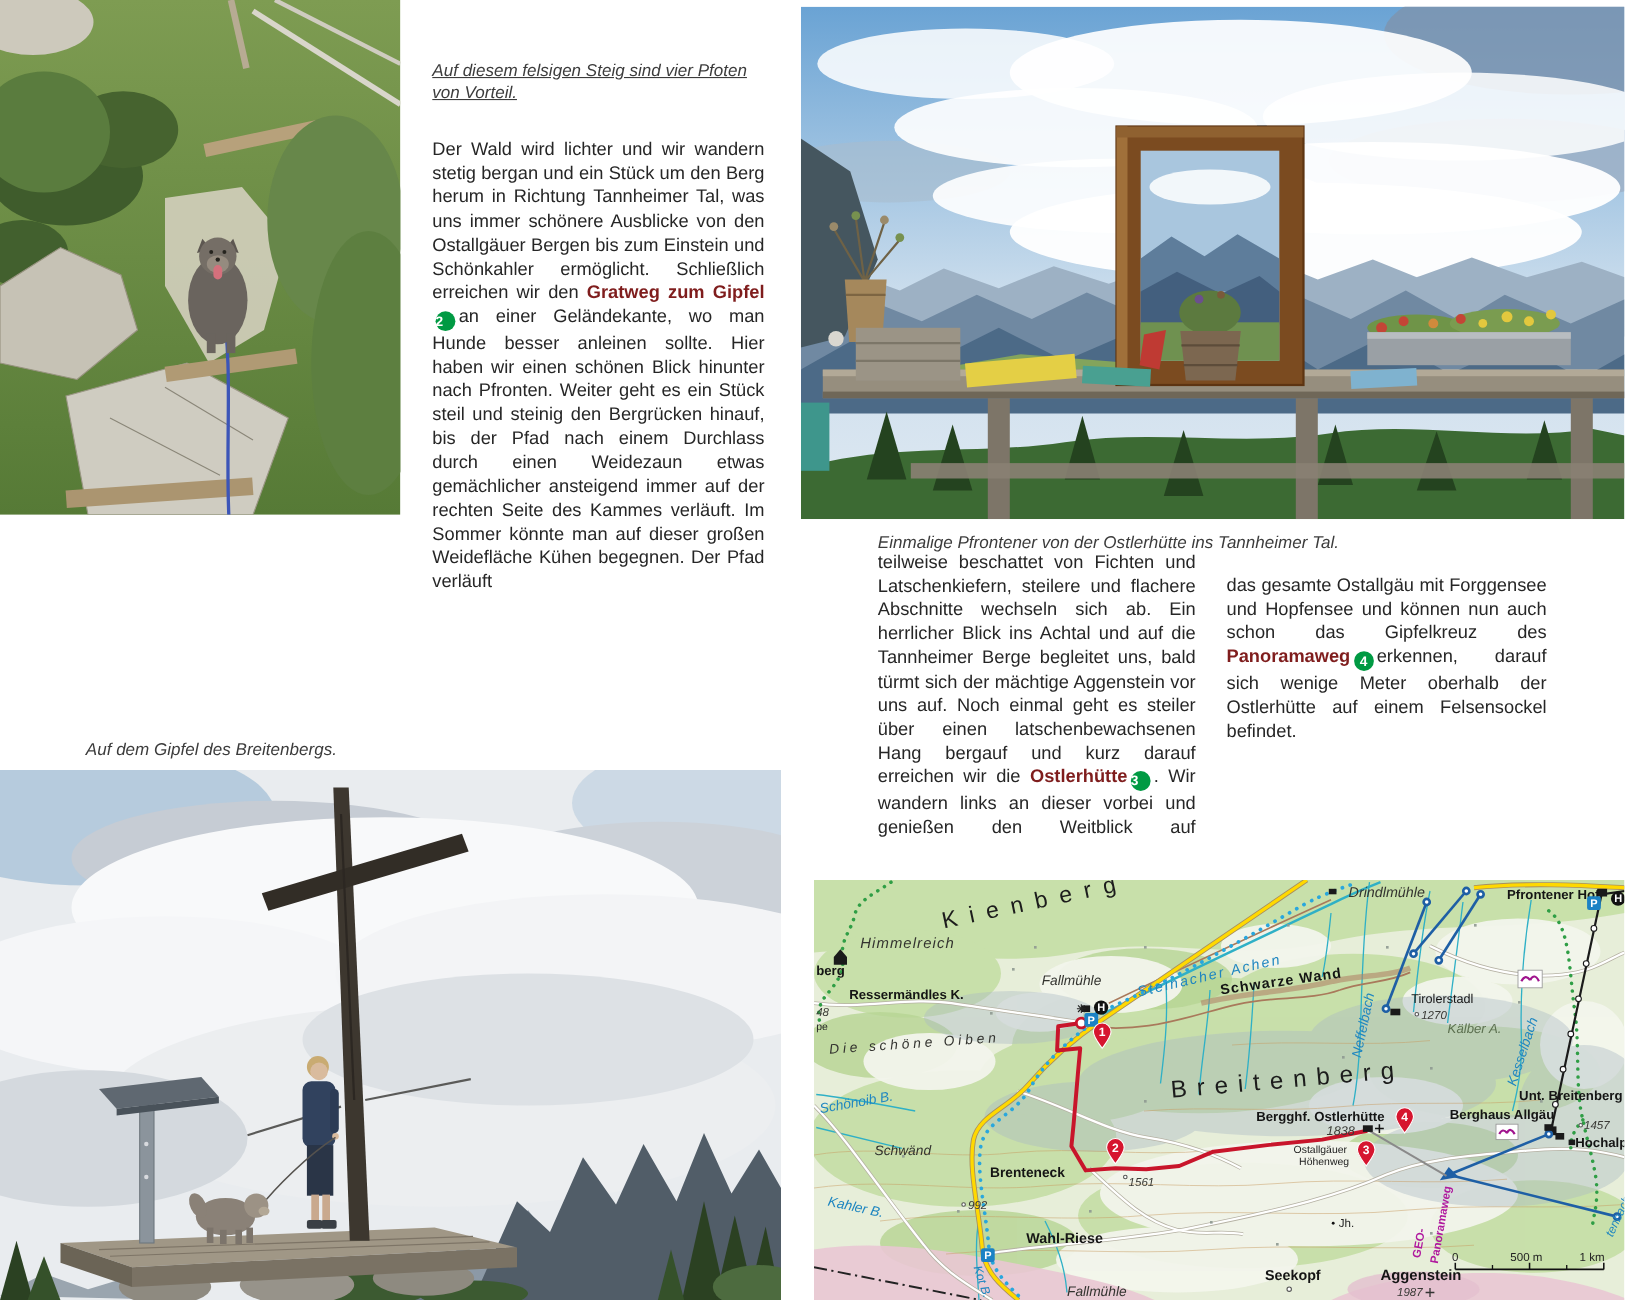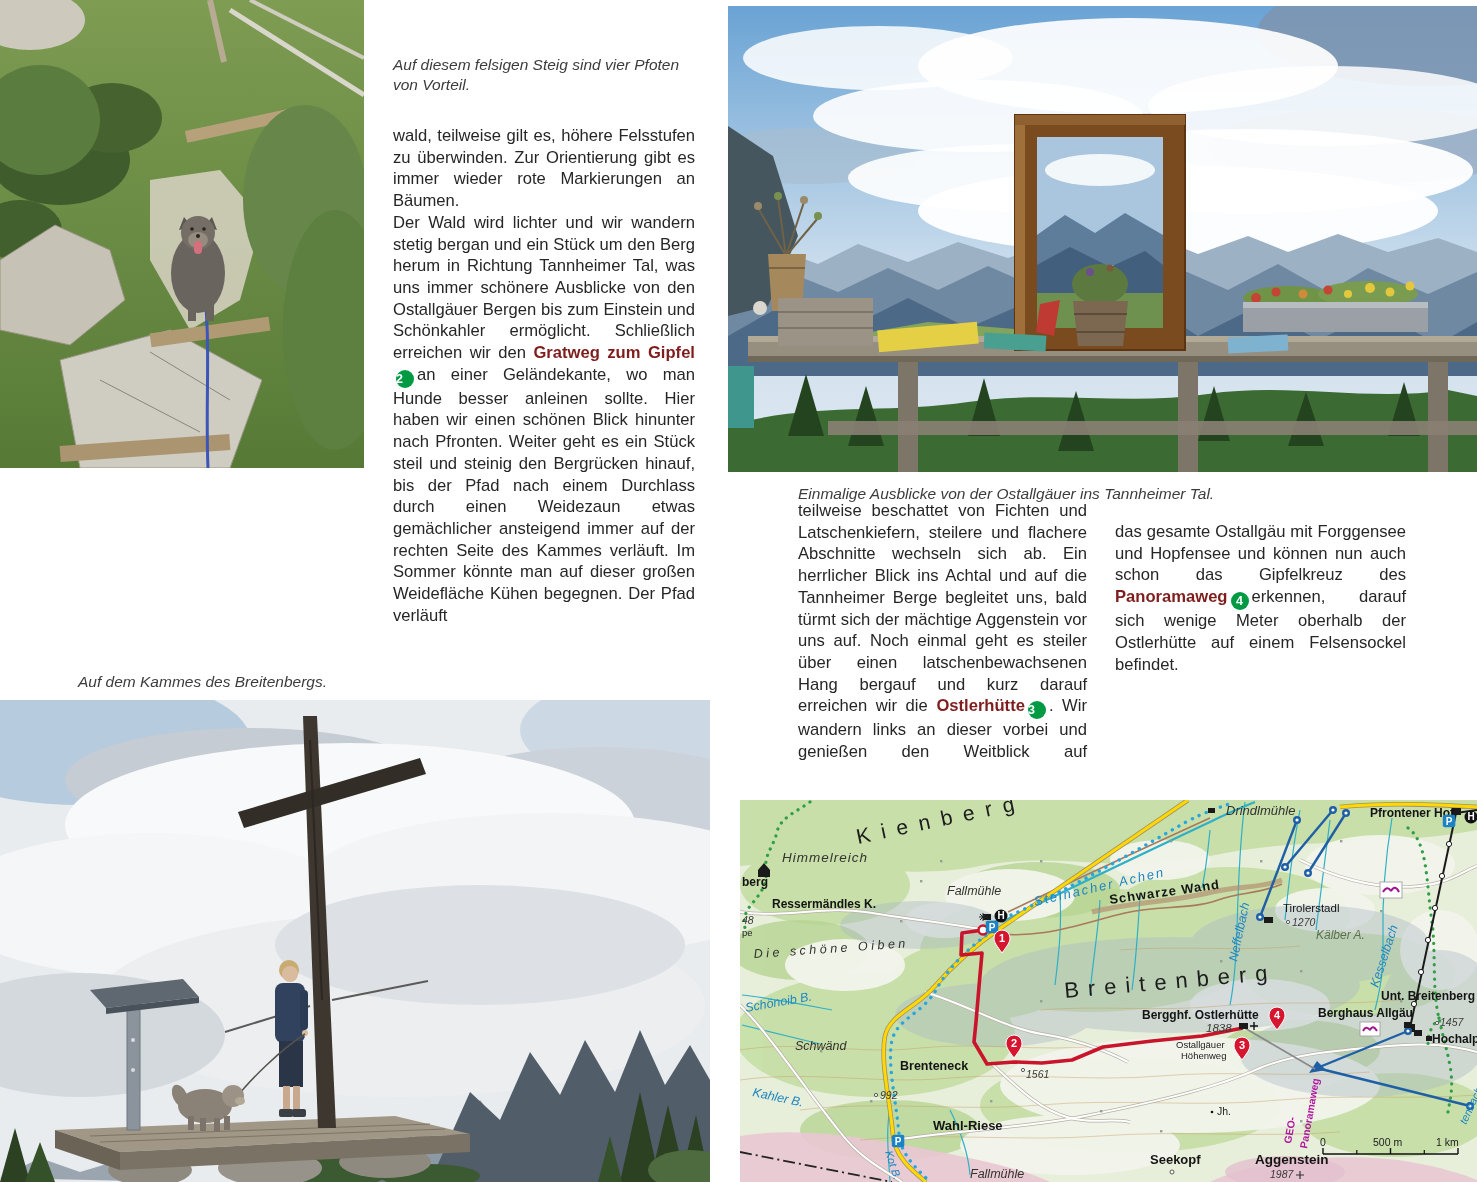--- a/index.html
+++ b/index.html
@@ -7,21 +7,21 @@
         font-family:"Liberation Sans",sans-serif;color:#232323;}
   .photo{position:absolute;overflow:hidden;}
   .photo svg{display:block;width:100%;height:100%;}
   #photo-trail{left:0;top:0;width:364px;height:468px;}
   #photo-frame{left:728px;top:6px;width:749px;height:466px;}
   #photo-summit{left:0;top:700px;width:710px;height:482px;}
   #map{position:absolute;left:740px;top:800px;width:737px;height:382px;overflow:hidden;}
   #map svg{display:block;width:100%;height:100%;}
 
   .caption{position:absolute;font-style:italic;font-size:15.5px;line-height:1.28;color:#3c3c3c;}
-  #cap-trail{left:393px;top:55px;width:292px;}
+  #cap-trail{left:393px;top:55px;width:292px;text-decoration:underline;}
   #cap-summit{left:78px;top:672px;width:330px;}
   #cap-frame{left:798px;top:484px;width:650px;}
 
   .body-col{position:absolute;font-size:16.6px;line-height:21.7px;text-align:justify;color:#262626;}
   .body-col p{margin:0;}
   .body-col p.cont{text-align-last:justify;}
   #col-left{left:78px;top:503px;width:303px;}
   #col-mid{left:393px;top:125px;width:302px;}
   #col-r1{left:798px;top:500px;width:289px;}
   #col-r2{left:1115px;top:521px;width:291px;}
@@ -94,25 +94,24 @@
         <circle cx="54" cy="14" r="1.8" fill="#26241f"></circle>
         <circle cx="48" cy="21" r="2" fill="#26241f"></circle>
         <rect x="44" y="26" width="8" height="13" rx="4" fill="#d4707c"></rect>
       </g>
     </svg>
   </div>
 
   <div class="caption" id="cap-trail">Auf diesem felsigen Steig sind vier Pfoten von Vorteil.</div>
 
   <div class="body-col" id="col-mid">
-    <p class="cont">wald, teilweise gilt es, höhere Felsstufen zu überwinden. Zur Orientierung gibt es immer wieder rote Markierungen an Bäumen.</p>
     <p class="cont"><span>Der Wald wird lichter und wir wandern stetig bergan und ein Stück um den Berg herum in Richtung Tannheimer Tal, was uns immer schönere Ausblicke von den Ostallgäuer Bergen bis zum Einstein und Schönkahler ermöglicht. Schließlich erreichen wir den </span><span class="green-strong">Gratweg zum Gipfel</span><span class="badge">2</span><span>an einer Geländekante, wo man Hunde besser anleinen sollte. Hier haben wir einen schönen Blick hinunter nach Pfronten. Weiter geht es ein Stück steil und steinig den Bergrücken hinauf, bis der Pfad nach einem Durchlass durch einen Weidezaun etwas gemächlicher ansteigend immer auf der rechten Seite des Kammes verläuft. Im Sommer könnte man auf dieser großen Weidefläche Kühen begegnen. Der Pfad verläuft</span></p>
   </div>
 
-  <div class="caption" id="cap-summit">Auf dem Kammes des Breitenbergs.</div>
+  <div class="caption" id="cap-summit">Auf dem Gipfel des Breitenbergs.</div>
 
   <div class="photo" id="photo-frame">
     <svg viewBox="0 0 749 466" preserveAspectRatio="none">
       <defs>
         <linearGradient id="gSky" x1="0" y1="0" x2="0" y2="1">
           <stop offset="0" stop-color="#6aa3d4"></stop>
             <stop offset="0.55" stop-color="#c9dcec"></stop>
             <stop offset="1" stop-color="#dfe9f2"></stop>
         </linearGradient>
       </defs>
@@ -203,21 +202,21 @@
       <g>
         <rect x="150" y="320" width="100" height="22" fill="#e4cf45" transform="rotate(-5 200 331)"></rect>
         <rect x="256" y="328" width="62" height="16" fill="#49a091" transform="rotate(3 287 336)"></rect>
         <rect x="500" y="330" width="60" height="16" fill="#7fb2cf" transform="rotate(-3 530 338)"></rect>
         <polygon points="312,298 332,294 326,330 308,326" fill="#bf3a33"></polygon>
         <rect x="0" y="360" width="26" height="62" fill="#3e968c"></rect>
       </g>
     </svg>
   </div>
 
-  <div class="caption" id="cap-frame">Einmalige Ausblicke von der Ostallgäuer ins Tannheimer Tal.</div>
+  <div class="caption" id="cap-frame">Einmalige Pfrontener von der Ostlerhütte ins Tannheimer Tal.</div>
 
   <div class="body-col" id="col-r1">
     <p class="cont"><span>teilweise beschattet von Fichten und Latschenkiefern, steilere und flachere Abschnitte wechseln sich ab. Ein herrlicher Blick ins Achtal und auf die Tannheimer Berge begleitet uns, bald türmt sich der mächtige Aggenstein vor uns auf. Noch einmal geht es steiler über einen latschenbewachsenen Hang bergauf und kurz darauf erreichen wir die </span><span class="green-strong">Ostlerhütte</span><span class="badge">3</span><span>. Wir wandern links an dieser vorbei und genießen den Weitblick auf</span></p>
   </div>
   <div class="body-col" id="col-r2">
     <p><span>das gesamte Ostallgäu mit Forggensee und Hopfensee und können nun auch schon das Gipfelkreuz des </span><span class="green-strong">Panoramaweg</span><span class="badge">4</span><span>erkennen, darauf sich wenige Meter oberhalb der Ostlerhütte auf einem Felsensockel befindet.</span></p>
   </div>
 
   <div class="photo" id="photo-summit">
     <svg viewBox="0 0 710 482" preserveAspectRatio="none">

